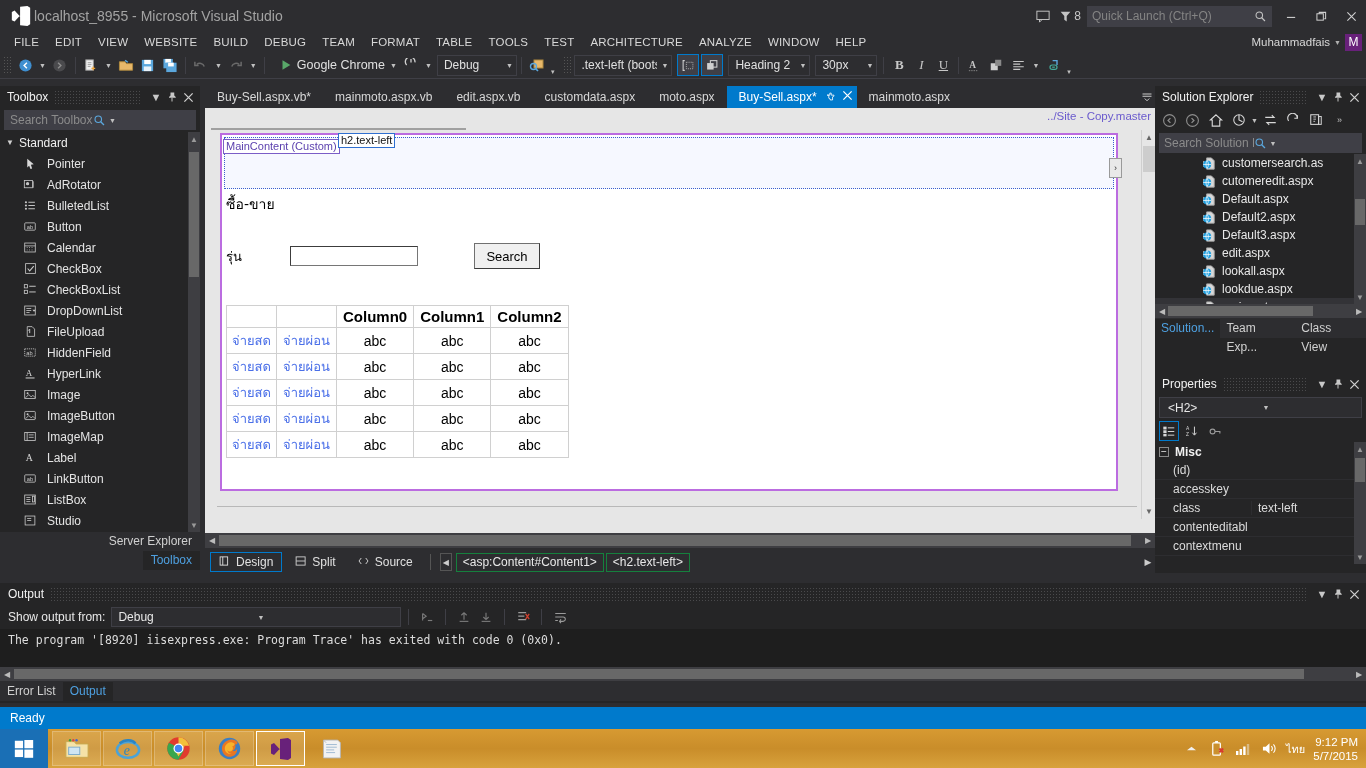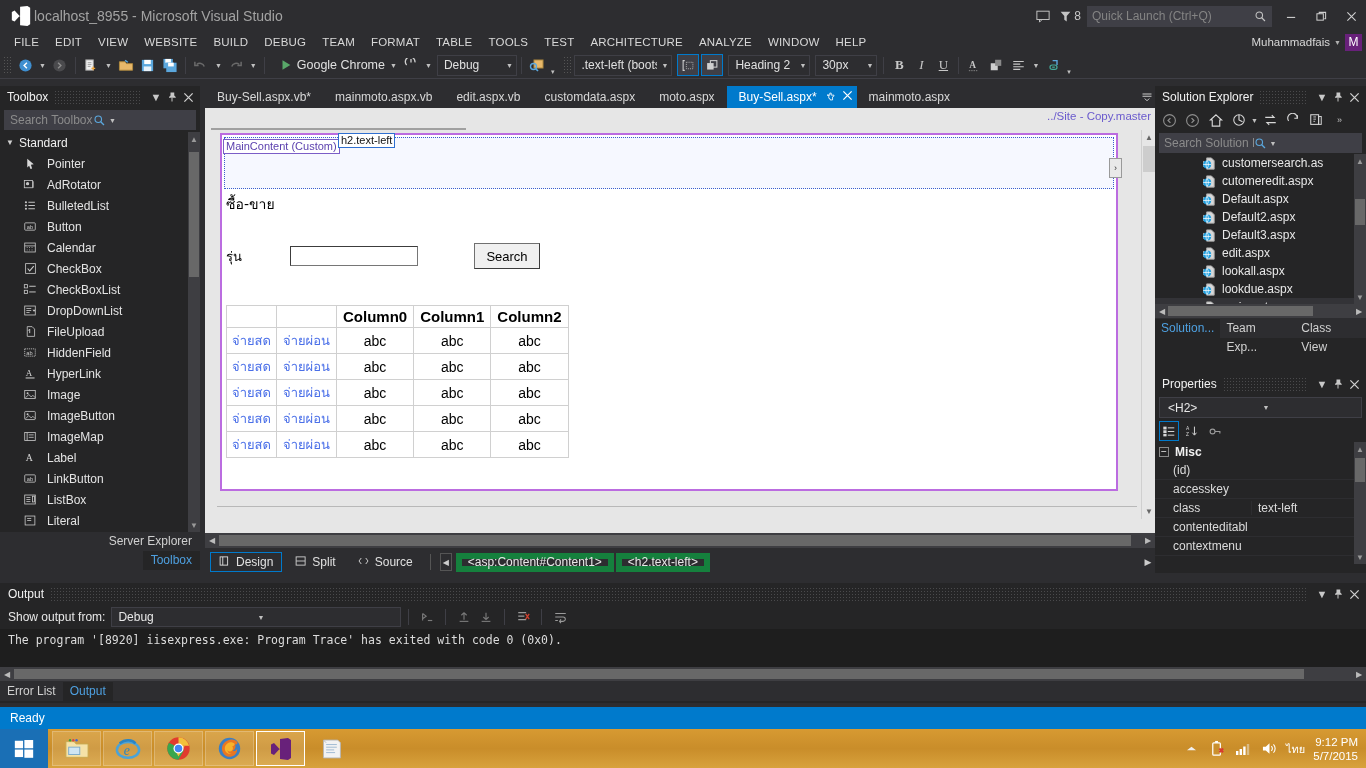--- a/index.html
+++ b/index.html
@@ -137,21 +137,21 @@
   .ds-hscroll { position:absolute; left:205px; top:533px; width:950px; height:15px; background:#3e3e42; display:flex; align-items:center;}
   .ds-hthumb { position:absolute; left:14px; top:2px; width:912px; height:11px; background:#686868;}
   .hs-arrow { width:14px; height:15px; display:flex; align-items:center; justify-content:center; color:#bbb; font-size:8px;}
 
   
   .viewbar { position:absolute; left:205px; top:550px; width:950px; height:24px; background:#2d2d30; display:flex; align-items:center; }
   .vb-btn { display:flex; align-items:center; gap:5px; height:20px; padding:0 8px; font-size:12px; color:#e0e0e0; margin-left:5px;}
   .vb-btn.sel { border:1px solid #007acc; }
   .vb-div { width:1px; height:16px; background:#555; margin:0 9px;}
   .crumb-arrow { width:12px; height:18px; display:flex; align-items:center; justify-content:center; color:#ccc; font-size:8px; border:1px solid #555;}
-  .crumb { height:19px; display:flex; align-items:center; padding:0 6px; font-size:12px; color:#e8e8e8; border:6px solid #15803d; margin-right:2px;}
+  .crumb { height:19px; display:flex; align-items:center; padding:0 6px; font-size:12px; color:#e8e8e8; border:1px solid #15803d; margin-right:2px;}
   .vb-right { position:absolute; right:0; top:0; height:24px; width:14px; display:flex; align-items:center; justify-content:center; color:#ccc; font-size:9px;}
 
   
   .solexp { position:absolute; left:1155px; top:86px; width:211px; height:287px; background:#252526;}
   .se-toolbar { height:24px; display:flex; align-items:center; padding-left:4px; gap:2px;}
   .se-tb { width:21px; height:21px; display:flex; align-items:center; justify-content:center; color:#c8c8c8;}
   .se-search { margin:1px 4px; height:20px; background:#3f3f46; display:flex; align-items:center; padding:0 3px 0 5px;}
   .se-search span { flex:1; color:#8b8b8b; font-size:12px; white-space:nowrap; overflow:hidden;}
   .se-tree { position:relative; height:150px; overflow:hidden; background:#252526;}
   .se-row { height:18px; display:flex; align-items:center; padding-left:47px; gap:5px; font-size:12px; color:#e8e8e8; white-space:nowrap;}
@@ -625,21 +625,21 @@
           </span>
         <span>ListBox</span>
       </div>
       <div class="tb-row">
         <span class="ic">
             <svg width="14" height="13" viewBox="0 0 16 16">
               <rect x="2" y="2.5" width="12" height="11" fill="none" stroke="#c9c9c9"></rect>
               <path d="M4.5 5.5h5M4.5 8h5" stroke="#c9c9c9"></path>
             </svg>
           </span>
-        <span>Literal</span>
+        <span>Studio</span>
       </div>
       <div class="tb-row">
         
         
       </div>
 
       <div class="tb-scroll">
         <div class="tb-arrow" style="top:0">▲</div>
         <div class="tb-thumb"></div>
         <div class="tb-arrow" style="bottom:0">▼</div>

